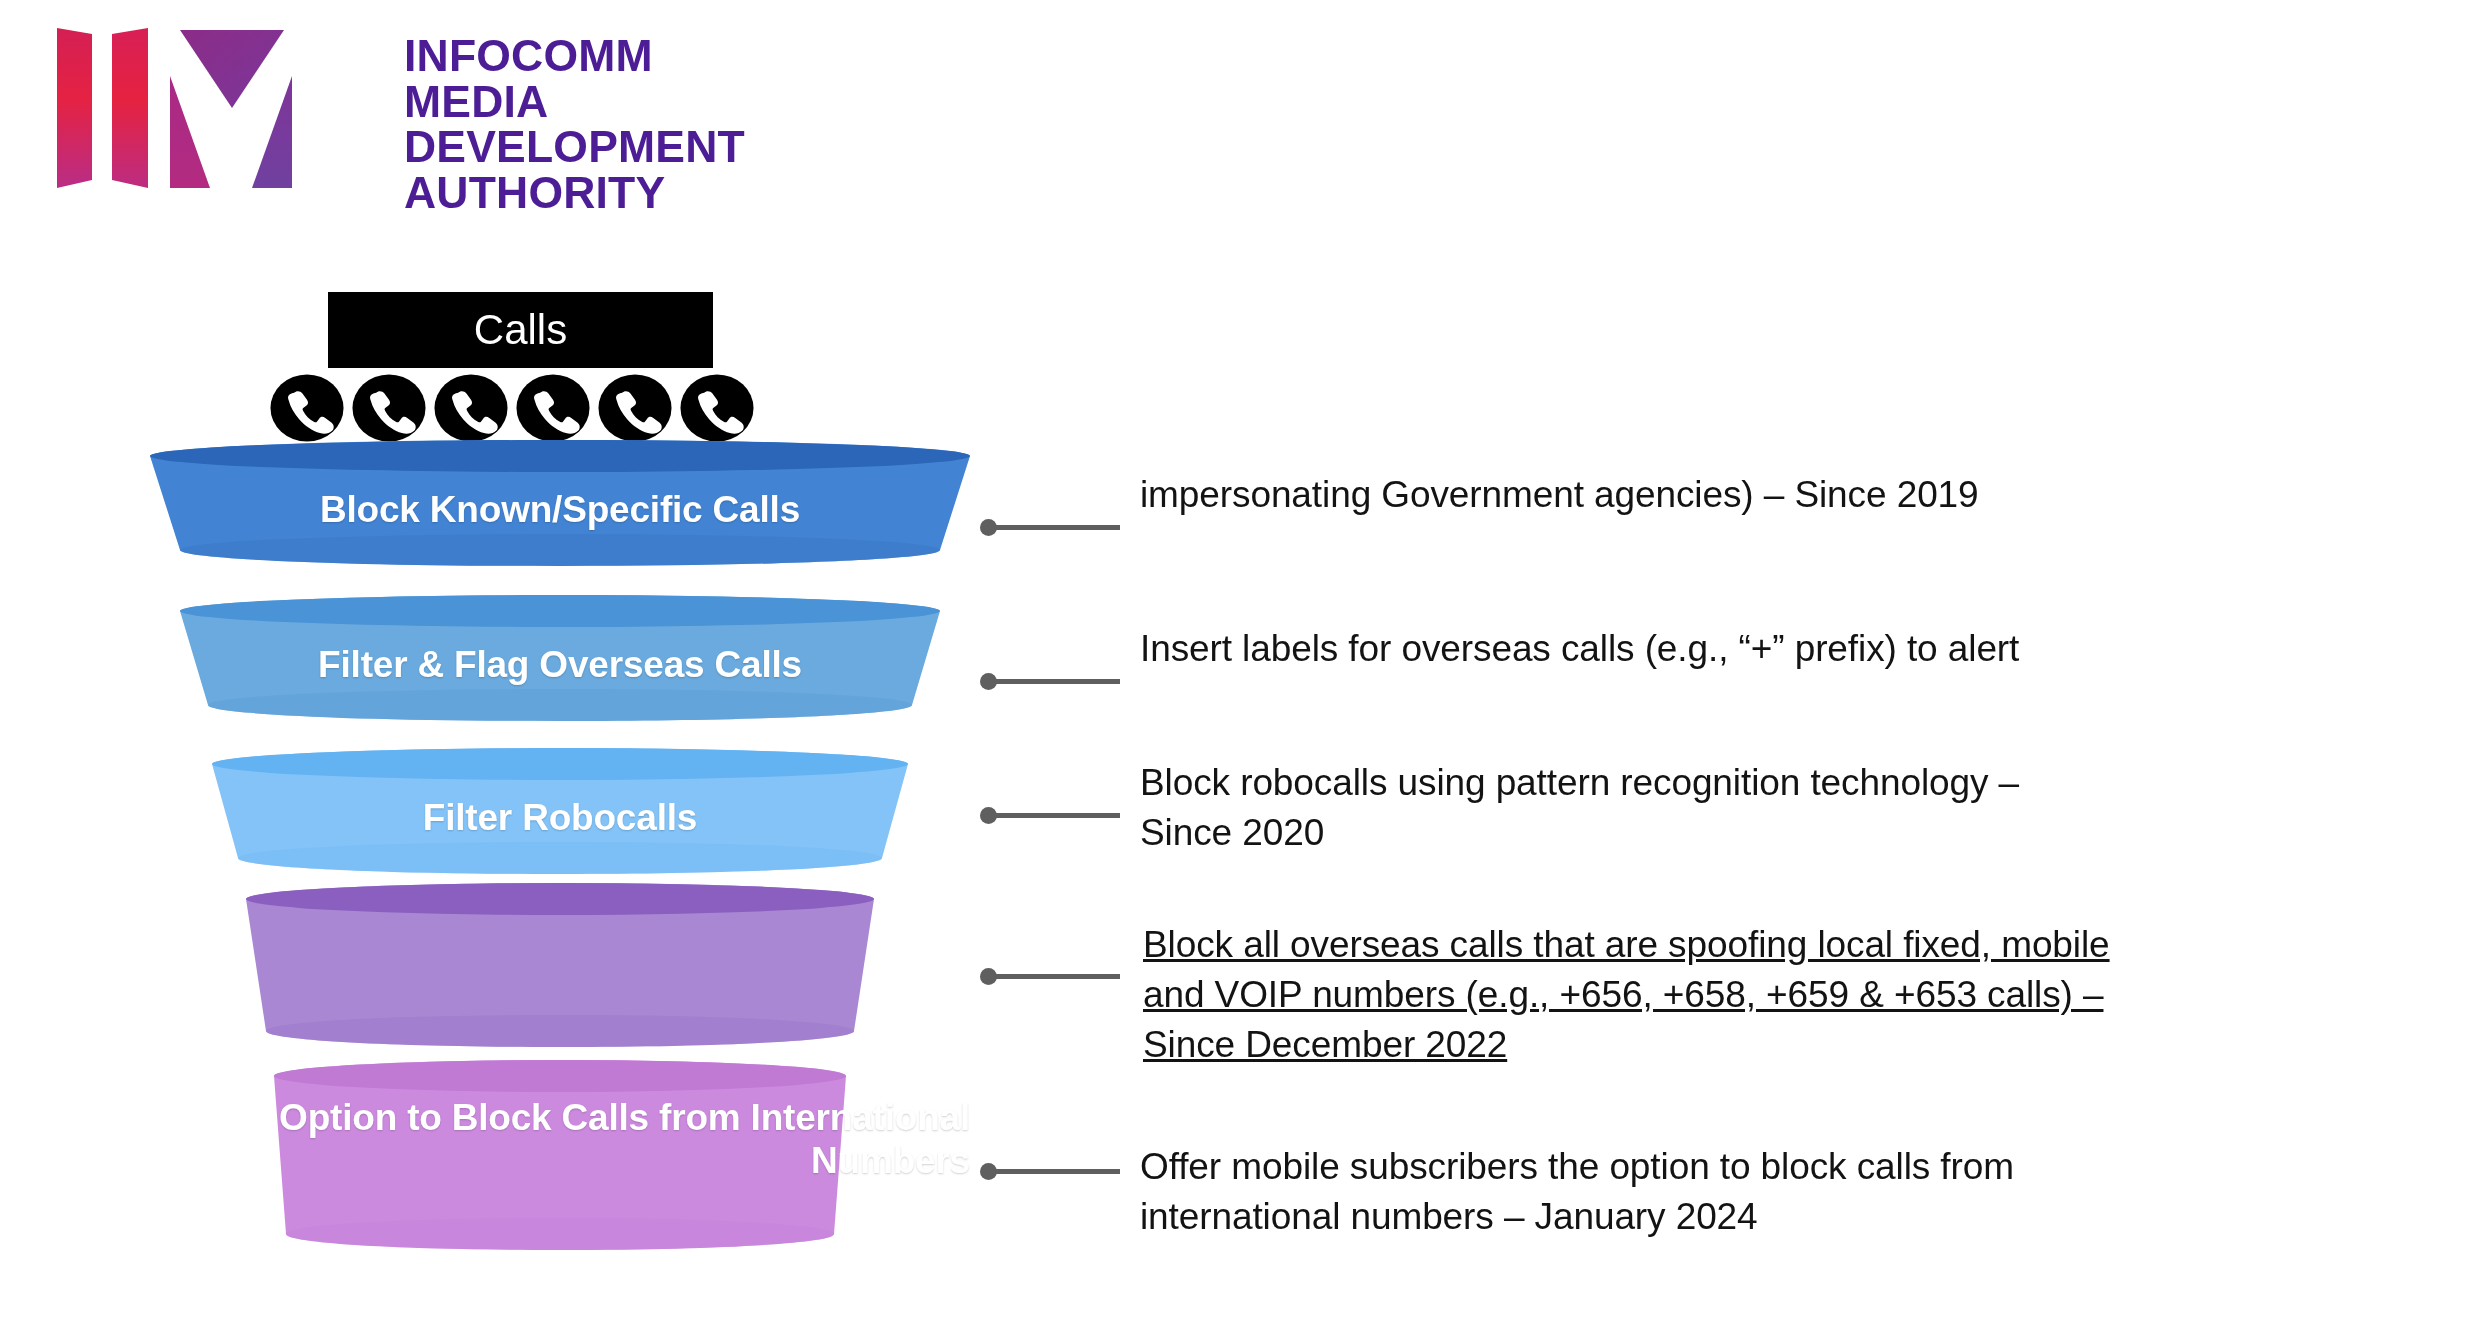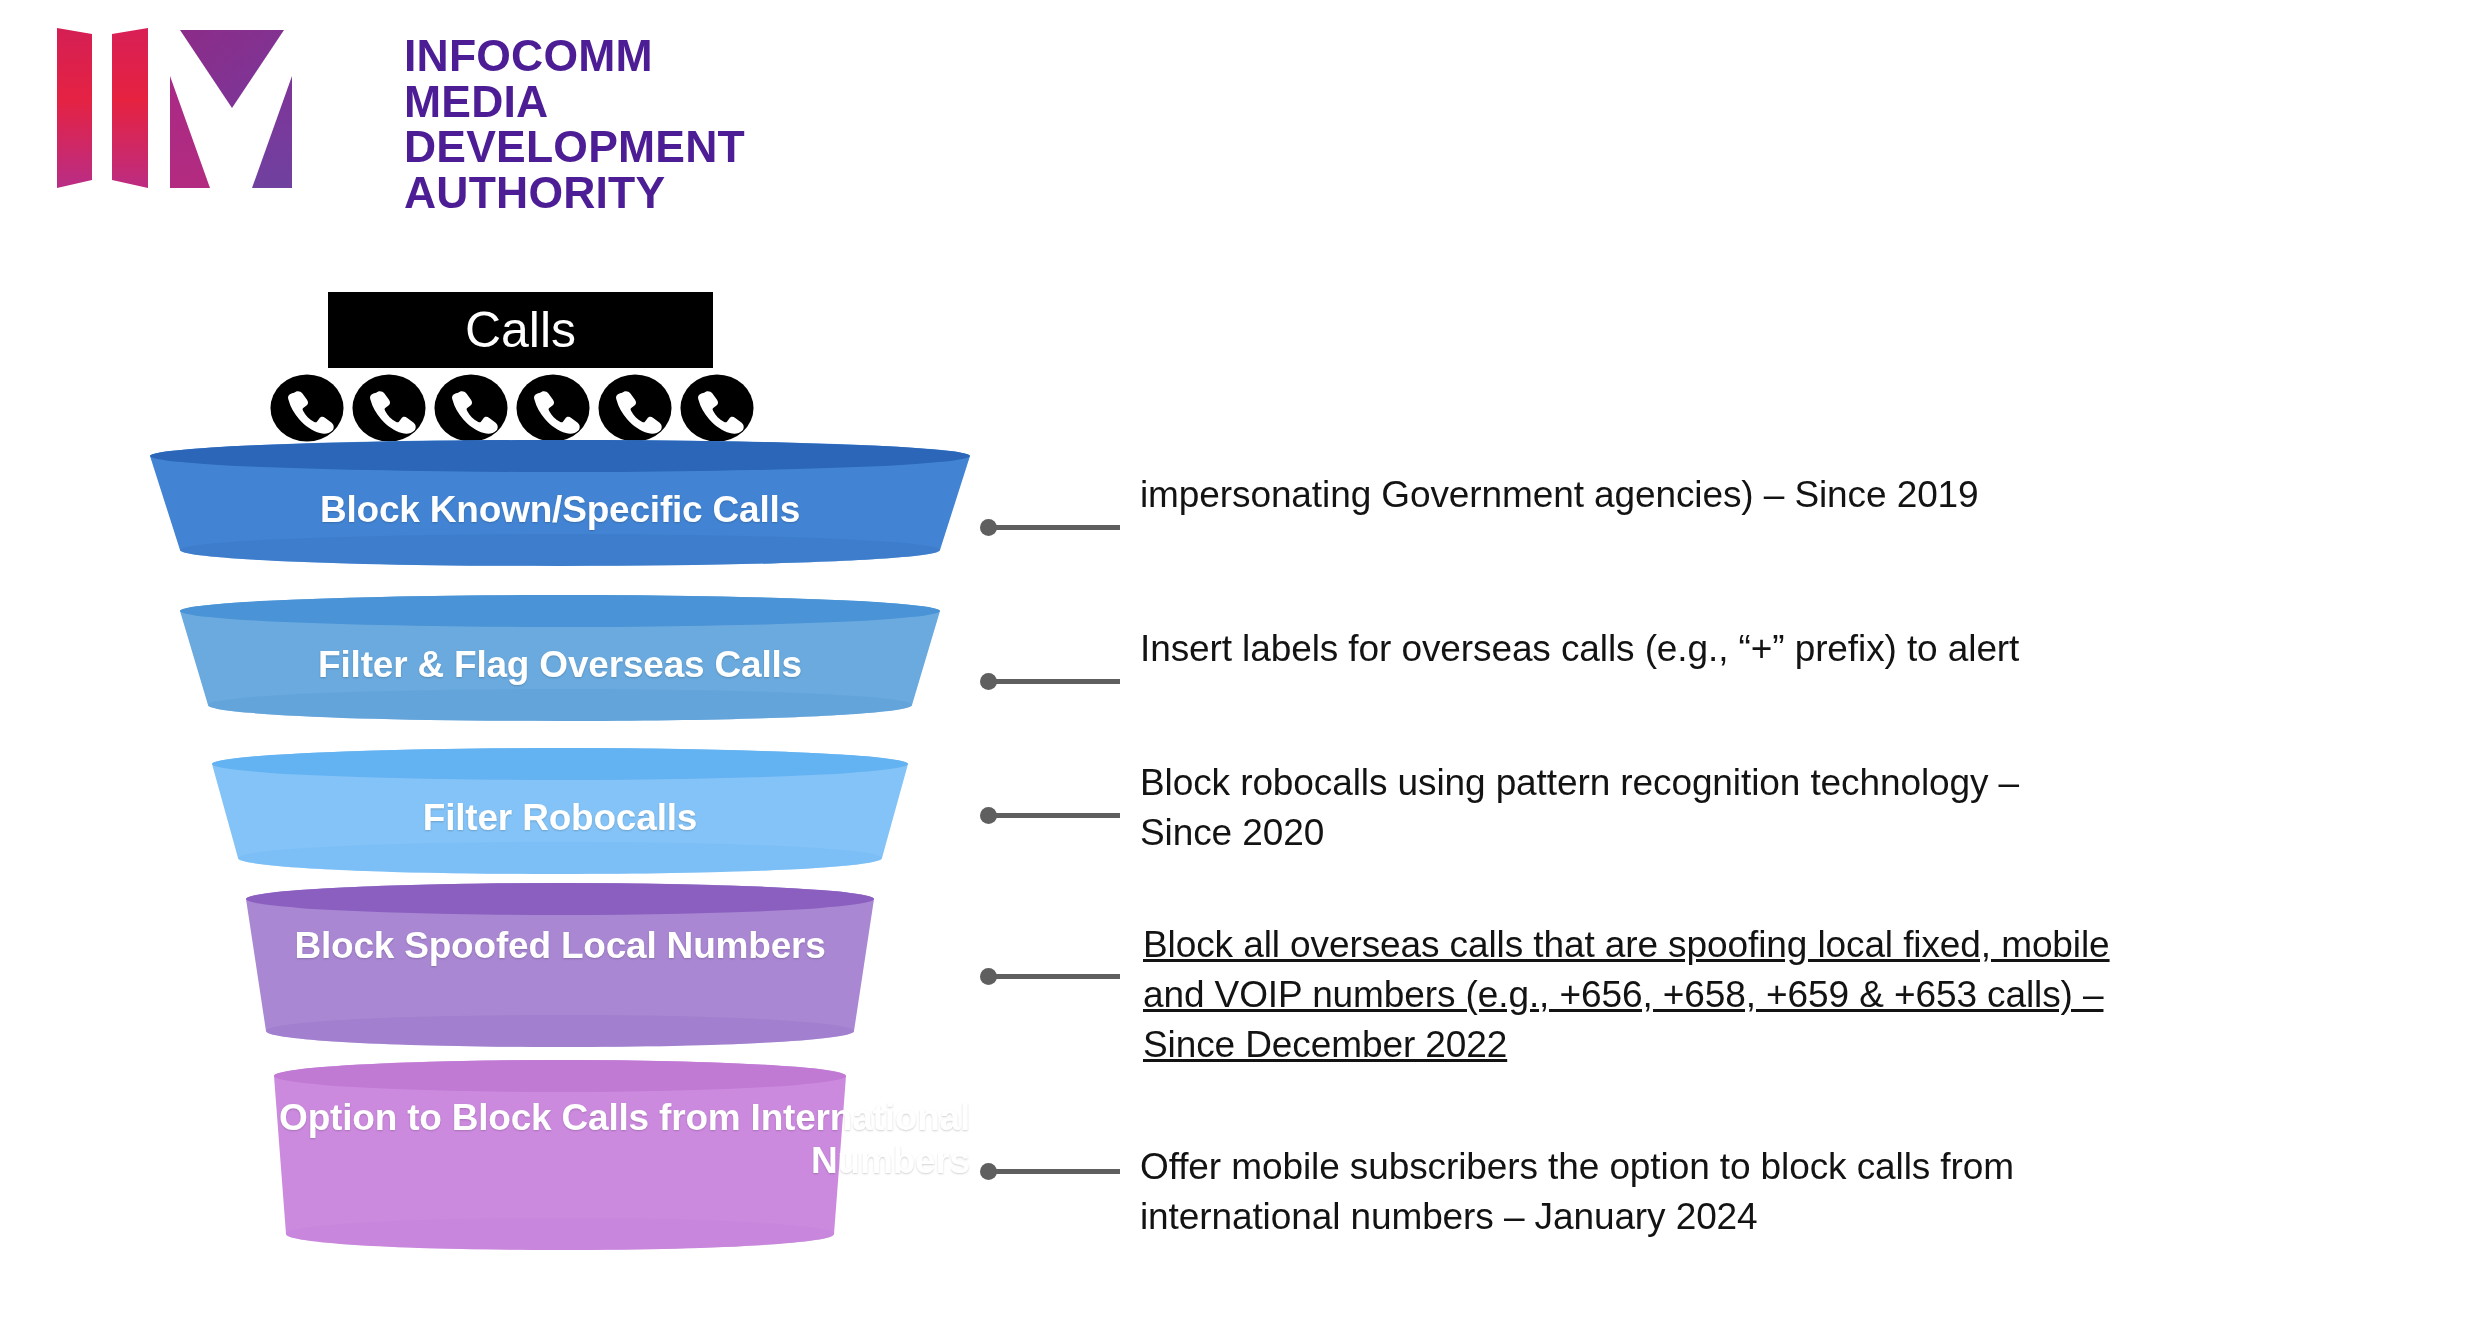--- a/index.html
+++ b/index.html
@@ -49,21 +49,21 @@
 
   
   #calls-box {
     position: absolute;
     left: 328px;
     top: 292px;
     width: 385px;
     height: 76px;
     background: #000000;
     color: #ffffff;
-    font-size: 50px;
+    font-size: 42px;
     line-height: 76px;
     text-align: center;
     font-family: "Liberation Sans", sans-serif;
   }
   #phone-row {
     position: absolute;
     left: 268px;
     top: 373px;
     width: 500px;
     height: 72px;
@@ -237,21 +237,20 @@
   </div>
   <div class="funnel-label" style="top:350px;">Filter Robocalls</div>
 
   <div class="funnel-layer" style="top:443px;height:164px;">
     <svg width="820" height="164" viewBox="0 0 820 164">
       <path d="M96 16 C 96 7 238 0 410 0 C 582 0 724 7 724 16 L 704 148 C 704 157 580 164 410 164 C 240 164 116 157 116 148 Z" fill="#a987d2"></path>
       <ellipse cx="410" cy="16" rx="314" ry="16" fill="#8a5fc0"></ellipse>
       <path d="M116 148 C 116 139 240 132 410 132 C 580 132 704 139 704 148 C 704 157 580 164 410 164 C 240 164 116 157 116 148 Z" fill="#9b78cb" opacity="0.5"></path>
     </svg>
   </div>
-  <div class="funnel-label" style="top:478px;">Block Spoofed Local Numbers</div>
 
   <div class="funnel-layer" style="top:620px;height:190px;">
     <svg width="820" height="190" viewBox="0 0 820 190">
       <path d="M124 16 C 124 7 252 0 410 0 C 568 0 696 7 696 16 L 684 174 C 684 183 570 190 410 190 C 250 190 136 183 136 174 Z" fill="#cc8ade"></path>
       <ellipse cx="410" cy="16" rx="286" ry="16" fill="#c07ad4"></ellipse>
       <path d="M136 174 C 136 165 250 158 410 158 C 570 158 684 165 684 174 C 684 183 570 190 410 190 C 250 190 136 183 136 174 Z" fill="#c484da" opacity="0.5"></path>
     </svg>
   </div>
   <div class="funnel-label" style="top:650px;text-align:right;">Option to Block Calls from International Numbers</div>
 

